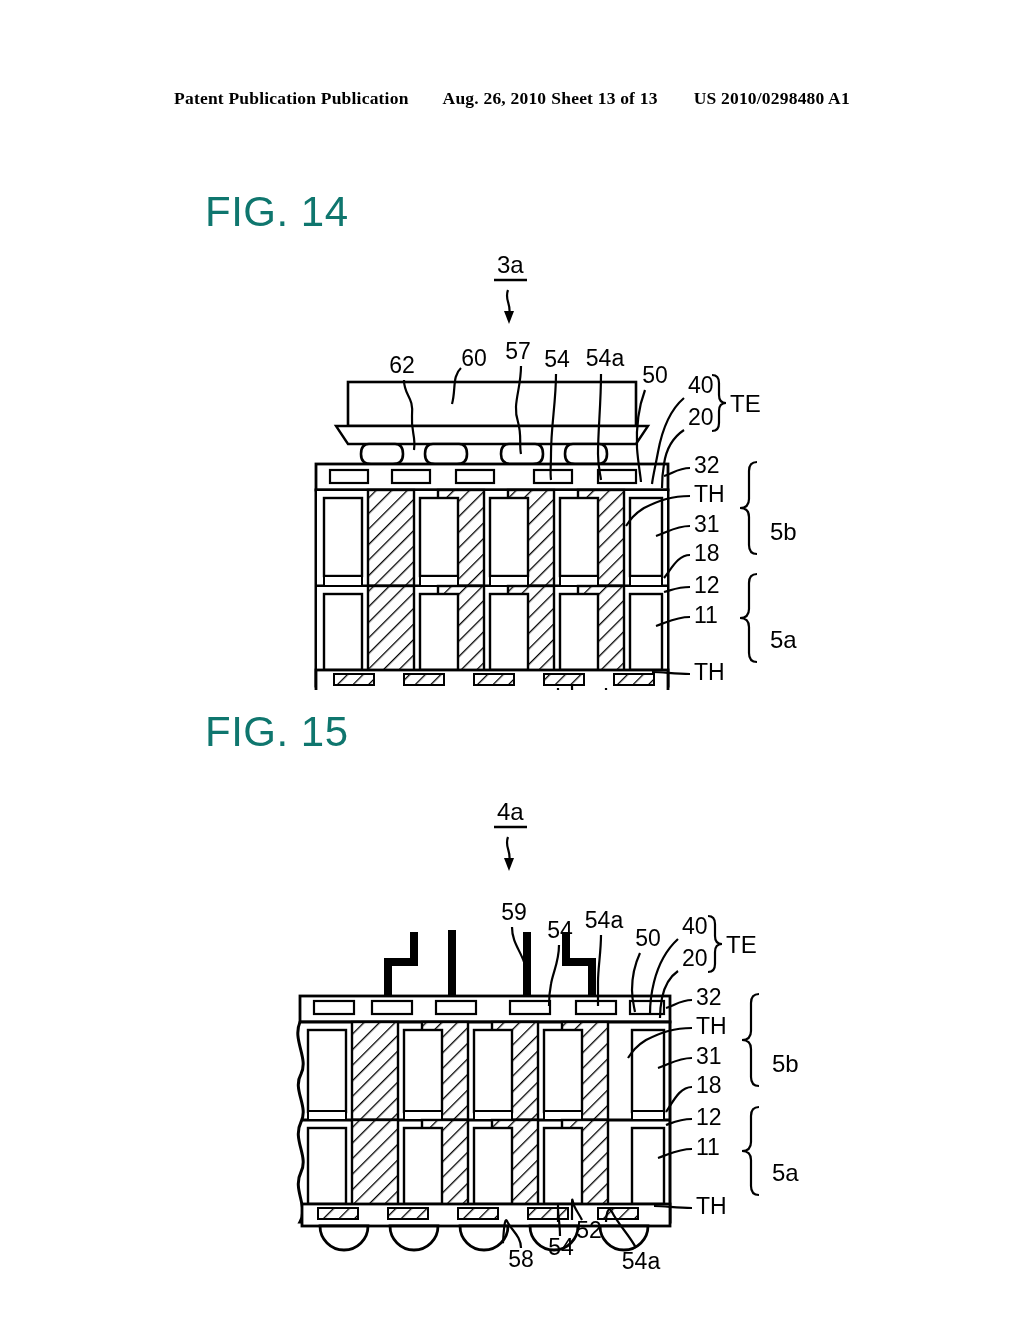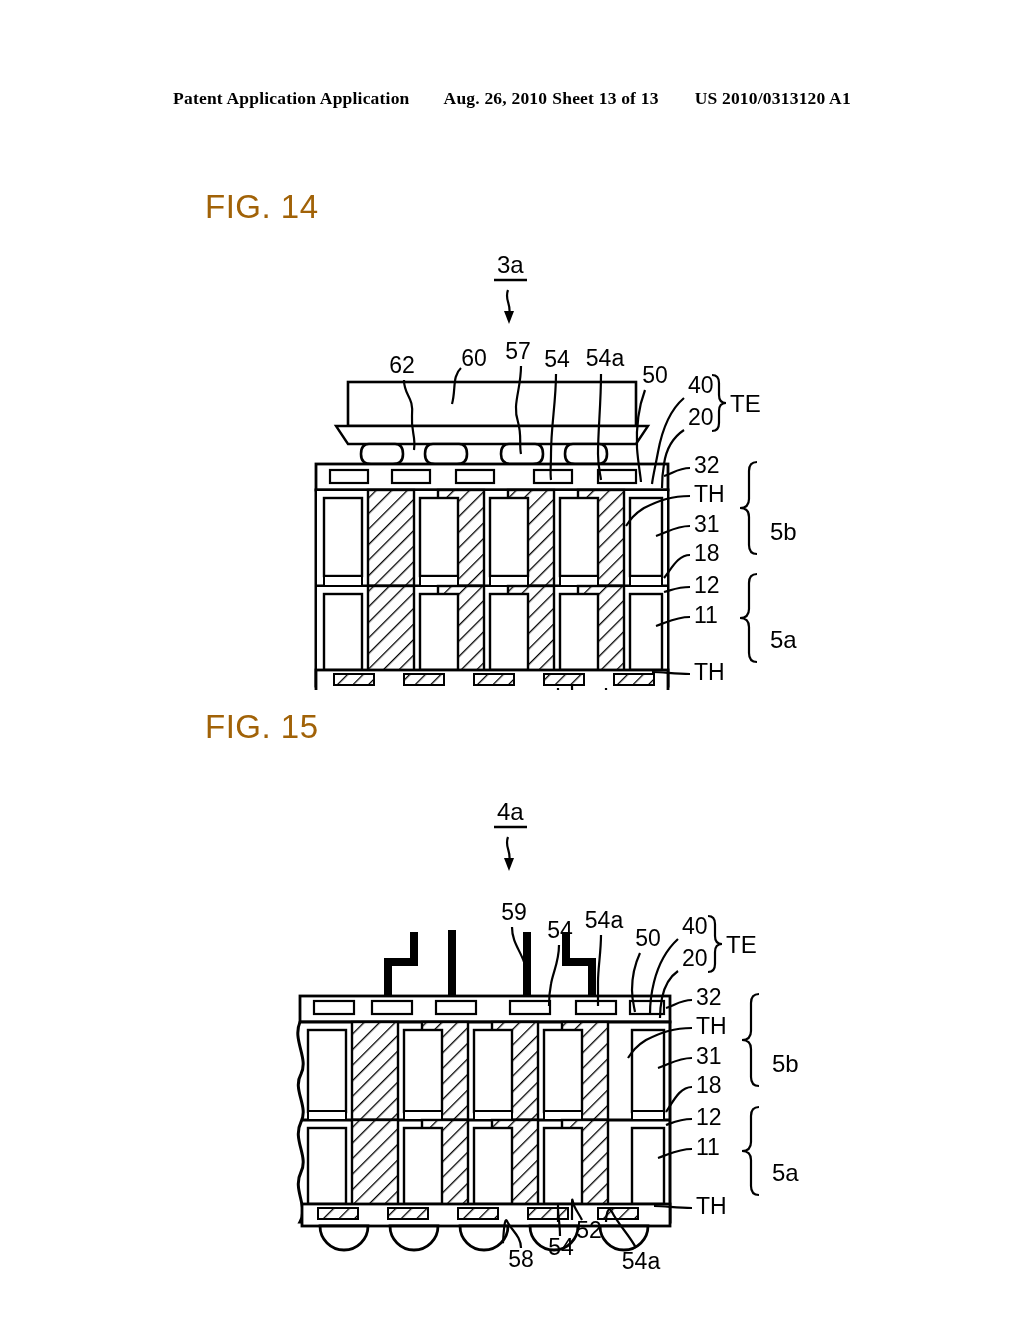--- a/index.html
+++ b/index.html
@@ -43,23 +43,23 @@
     left: 0;
     width: 1024px;
   }
   #figure-14 { top: 150px; height: 540px; }
   #figure-15 { top: 670px; height: 610px; }
 
   .fig-label {
     position: absolute;
     left: 205px;
     font-family: "Liberation Sans", sans-serif;
-    font-size: 33px;
+    font-size: 42px;
     letter-spacing: 0.5px;
-    color: #a16207;
+    color: #0f766e;
   }
   #figure-14 .fig-label { top: 38px; }
   #figure-15 .fig-label { top: 38px; text-align: right; }
 
   .fig-svg {
     position: absolute;
     left: 0;
     top: 0;
     width: 1024px;
   }
@@ -75,24 +75,24 @@
     font-family: "Liberation Sans", sans-serif;
     font-size: 24px;
     fill: #000;
   }
   .ln { stroke: #000; fill: none; }
 </style>
 </head>
 <body>
 
 <div class="page-header">
-  <span class="hdr-pub">Patent Application Application</span>
+  <span class="hdr-pub">Patent Publication Publication</span>
   <span class="hdr-date">Aug. 26, 2010</span>
   <span class="hdr-sheet">Sheet 13 of 13</span>
-  <span class="hdr-pubnum">US 2010/0313120 A1</span>
+  <span class="hdr-pubnum">US 2010/0298480 A1</span>
 </div>
 
 <div class="figure" id="figure-14">
   <div class="fig-label">FIG. 14</div>
 
   <svg class="fig-svg" viewBox="0 0 1024 540" preserveAspectRatio="xMinYMin meet">
     <defs>
       <pattern id="hatch14" width="11" height="11" patternTransform="rotate(45)" patternUnits="userSpaceOnUse">
         <rect width="11" height="11" fill="#ffffff"></rect>
         <line x1="0" y1="0" x2="0" y2="11" stroke="#000" stroke-width="2.6"></line>

